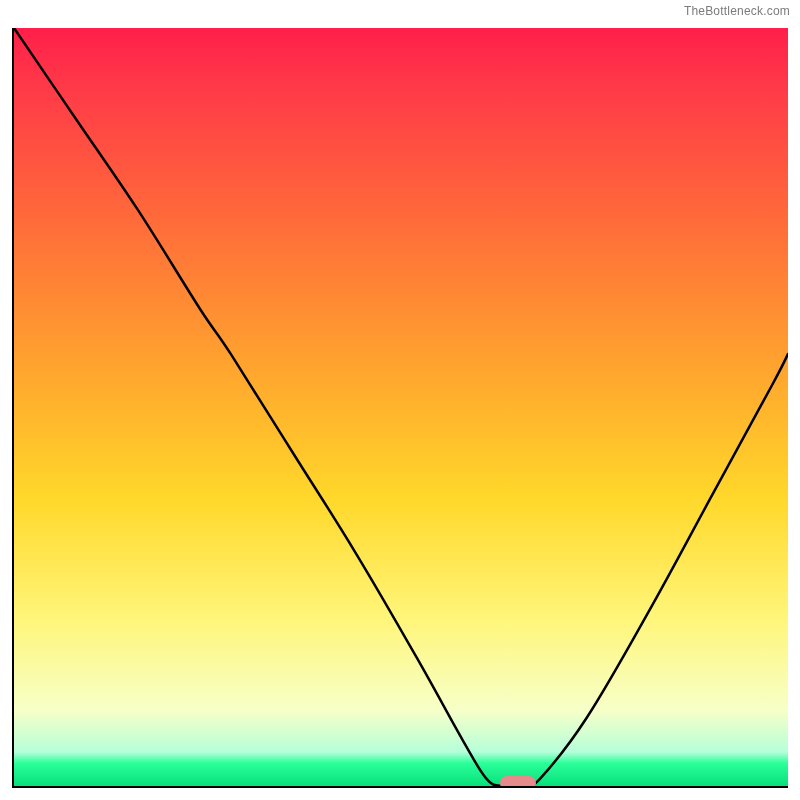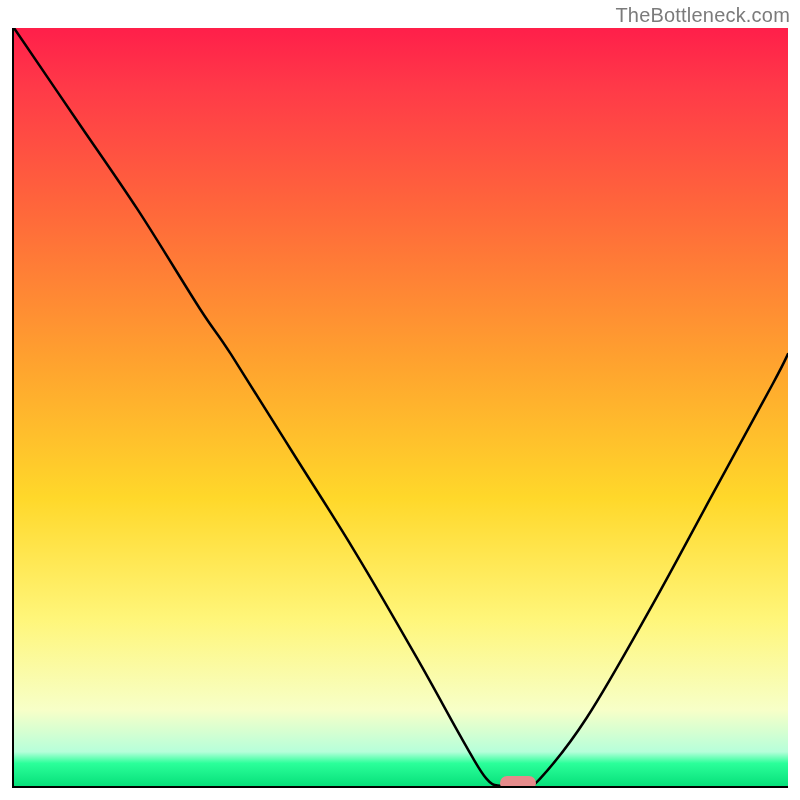--- a/index.html
+++ b/index.html
@@ -59,21 +59,21 @@
     height: 14px;
     border-radius: 8px;
     background: #e58b8b;
     transform: translate(-50%, -50%);
   }
   .attribution {
     position: absolute;
     top: 4px;
     right: 10px;
     color: #7b7b7b;
-    font-size: 20px;
+    font-size: 12px;
     font-weight: 500;
     letter-spacing: 0.2px;
   }
 </style>
 </head>
 <body>
 
 <div class="chart-container">
   <div class="attribution">TheBottleneck.com</div>
 

